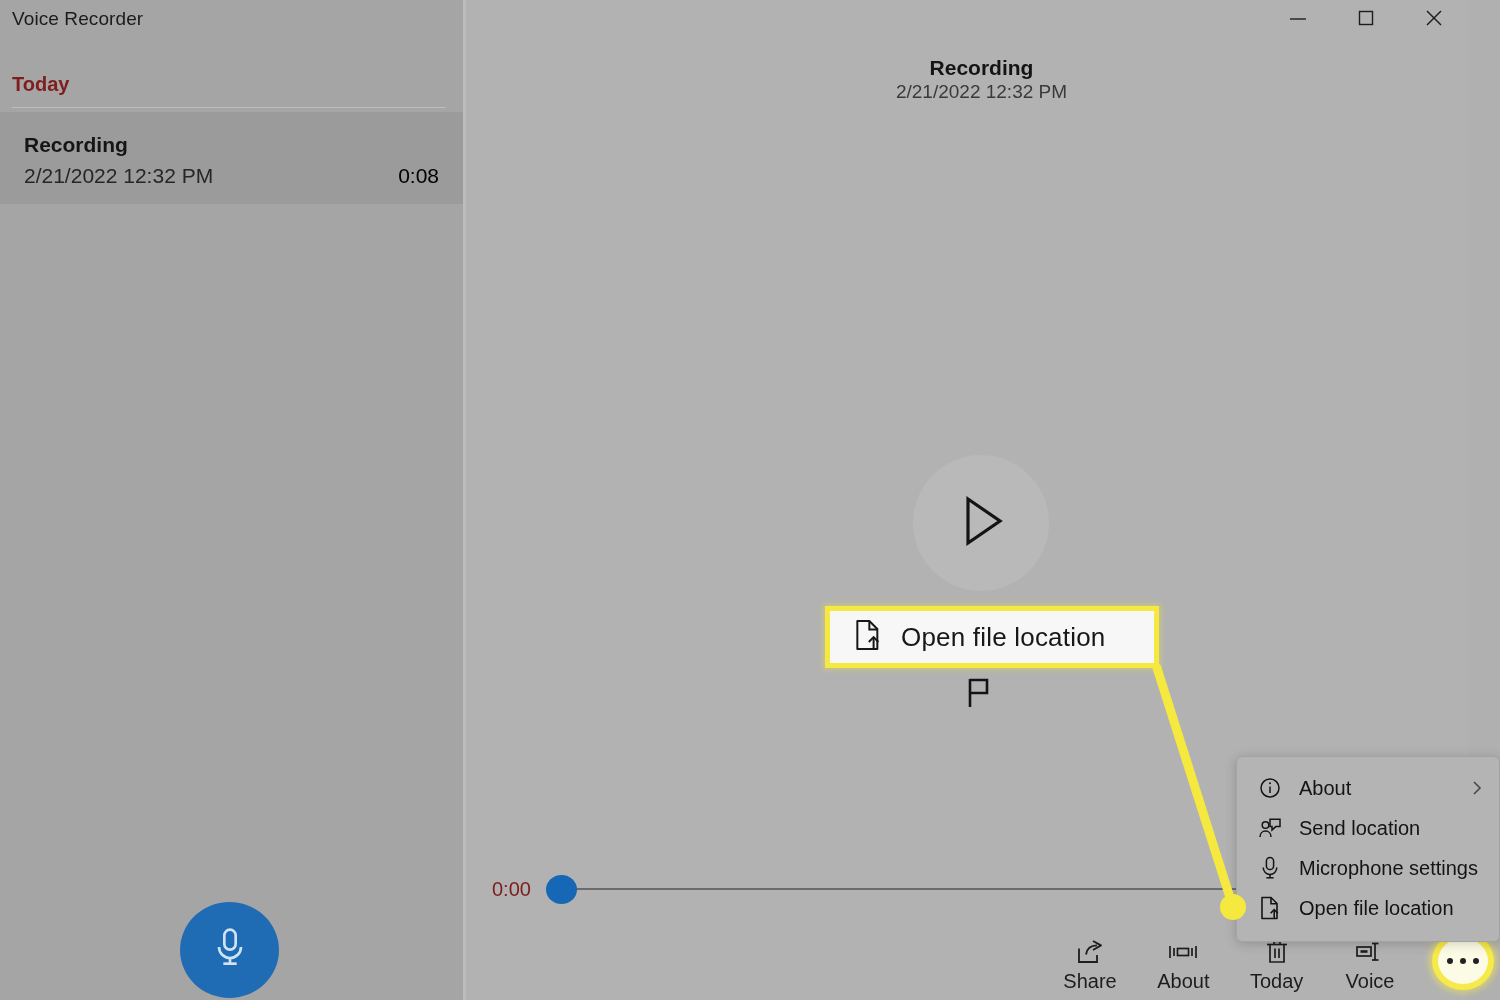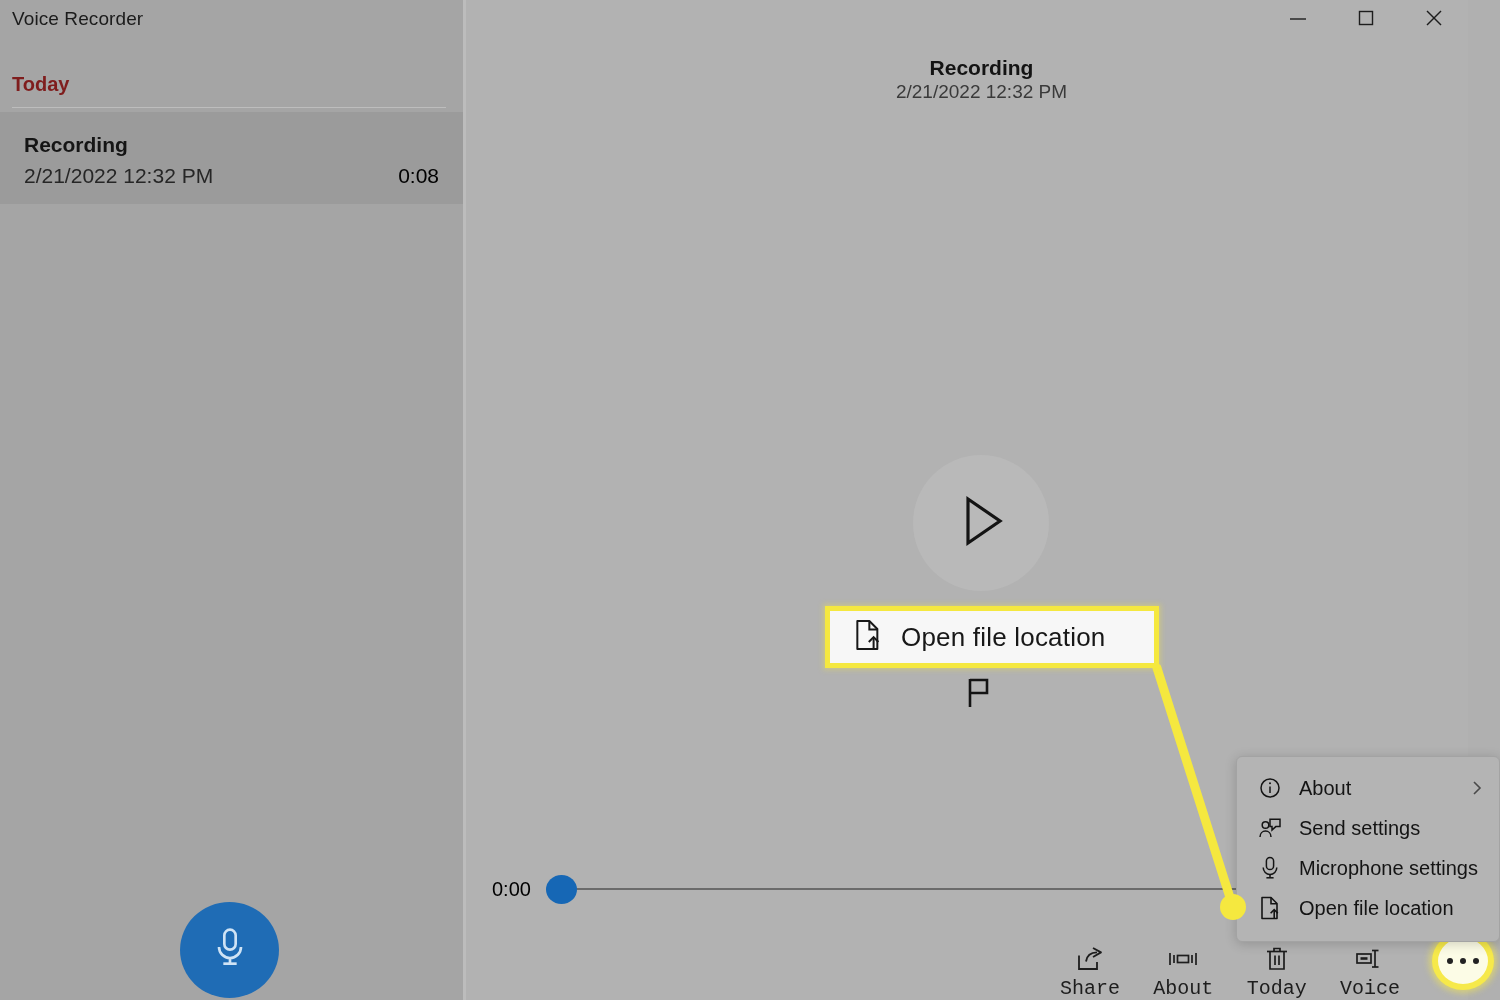--- a/index.html
+++ b/index.html
@@ -126,21 +126,21 @@
     border-radius: 50%;
     background: #b9b9b9;
     display: flex; align-items: center; justify-content: center;
   }
 
   
   #time-label {
     position: absolute;
     left: 492px; top: 878px;
     font-size: 20px;
-    color: #000000;
+    color: #7f1d1d;
   }
   #slider-track {
     position: absolute;
     left: 562px; top: 888px;
     width: 723px; height: 2px;
     background: #6b6b6b;
   }
   #slider-thumb {
     position: absolute;
     left: 546px; top: 875px;
@@ -148,24 +148,23 @@
     border-radius: 50%;
     background: #1667b5;
   }
 
   
   #toolbar {
     position: absolute;
     left: 1030px; top: 936px;
     width: 400px; height: 64px;
     display: flex;
-    align-items: flex-end;
+    align-items: flex-start;
     justify-content: space-between;
     padding: 0 18px;
-    font-family: Liberation Mono, monospace;
   }
   .tb-item {
     width: 84px;
     display: flex;
     flex-direction: column;
     align-items: center;
     color: #1d1d1d;
   }
   .tb-icon { height: 32px; display: flex; align-items: center; justify-content: center; }
   .tb-label { font-size: 20px; margin-top: 2px; color: #1d1d1d; }
@@ -399,21 +398,21 @@
     </div>
 
     <div class="menu-item">
       <span class="mi-icon">
         <svg width="26" height="24" viewBox="0 0 26 24" fill="none" stroke="#141414" stroke-width="1.5">
           <circle cx="8.5" cy="9" r="3.3"></circle>
           <path d="M3 21c0-3.6 2.5-6 5.5-6s5.5 2.4 5.5 6"></path>
           <path d="M13 3.2h10v7.4h-4.2L15 14V10.6h-2z"></path>
         </svg>
       </span>
-      <span class="mi-label">Send settings</span>
+      <span class="mi-label">Send location</span>
     </div>
 
     <div class="menu-item">
       <span class="mi-icon">
         <svg width="22" height="26" viewBox="0 0 22 26" fill="none" stroke="#141414" stroke-width="1.5">
           <rect x="7.4" y="2.5" width="7.2" height="12" rx="3.6"></rect>
           <path d="M4.2 12.6a6.8 6.8 0 0 0 13.6 0"></path>
           <line x1="11" y1="19.4" x2="11" y2="22.6"></line>
           <line x1="7.4" y1="22.8" x2="14.6" y2="22.8"></line>
         </svg>

